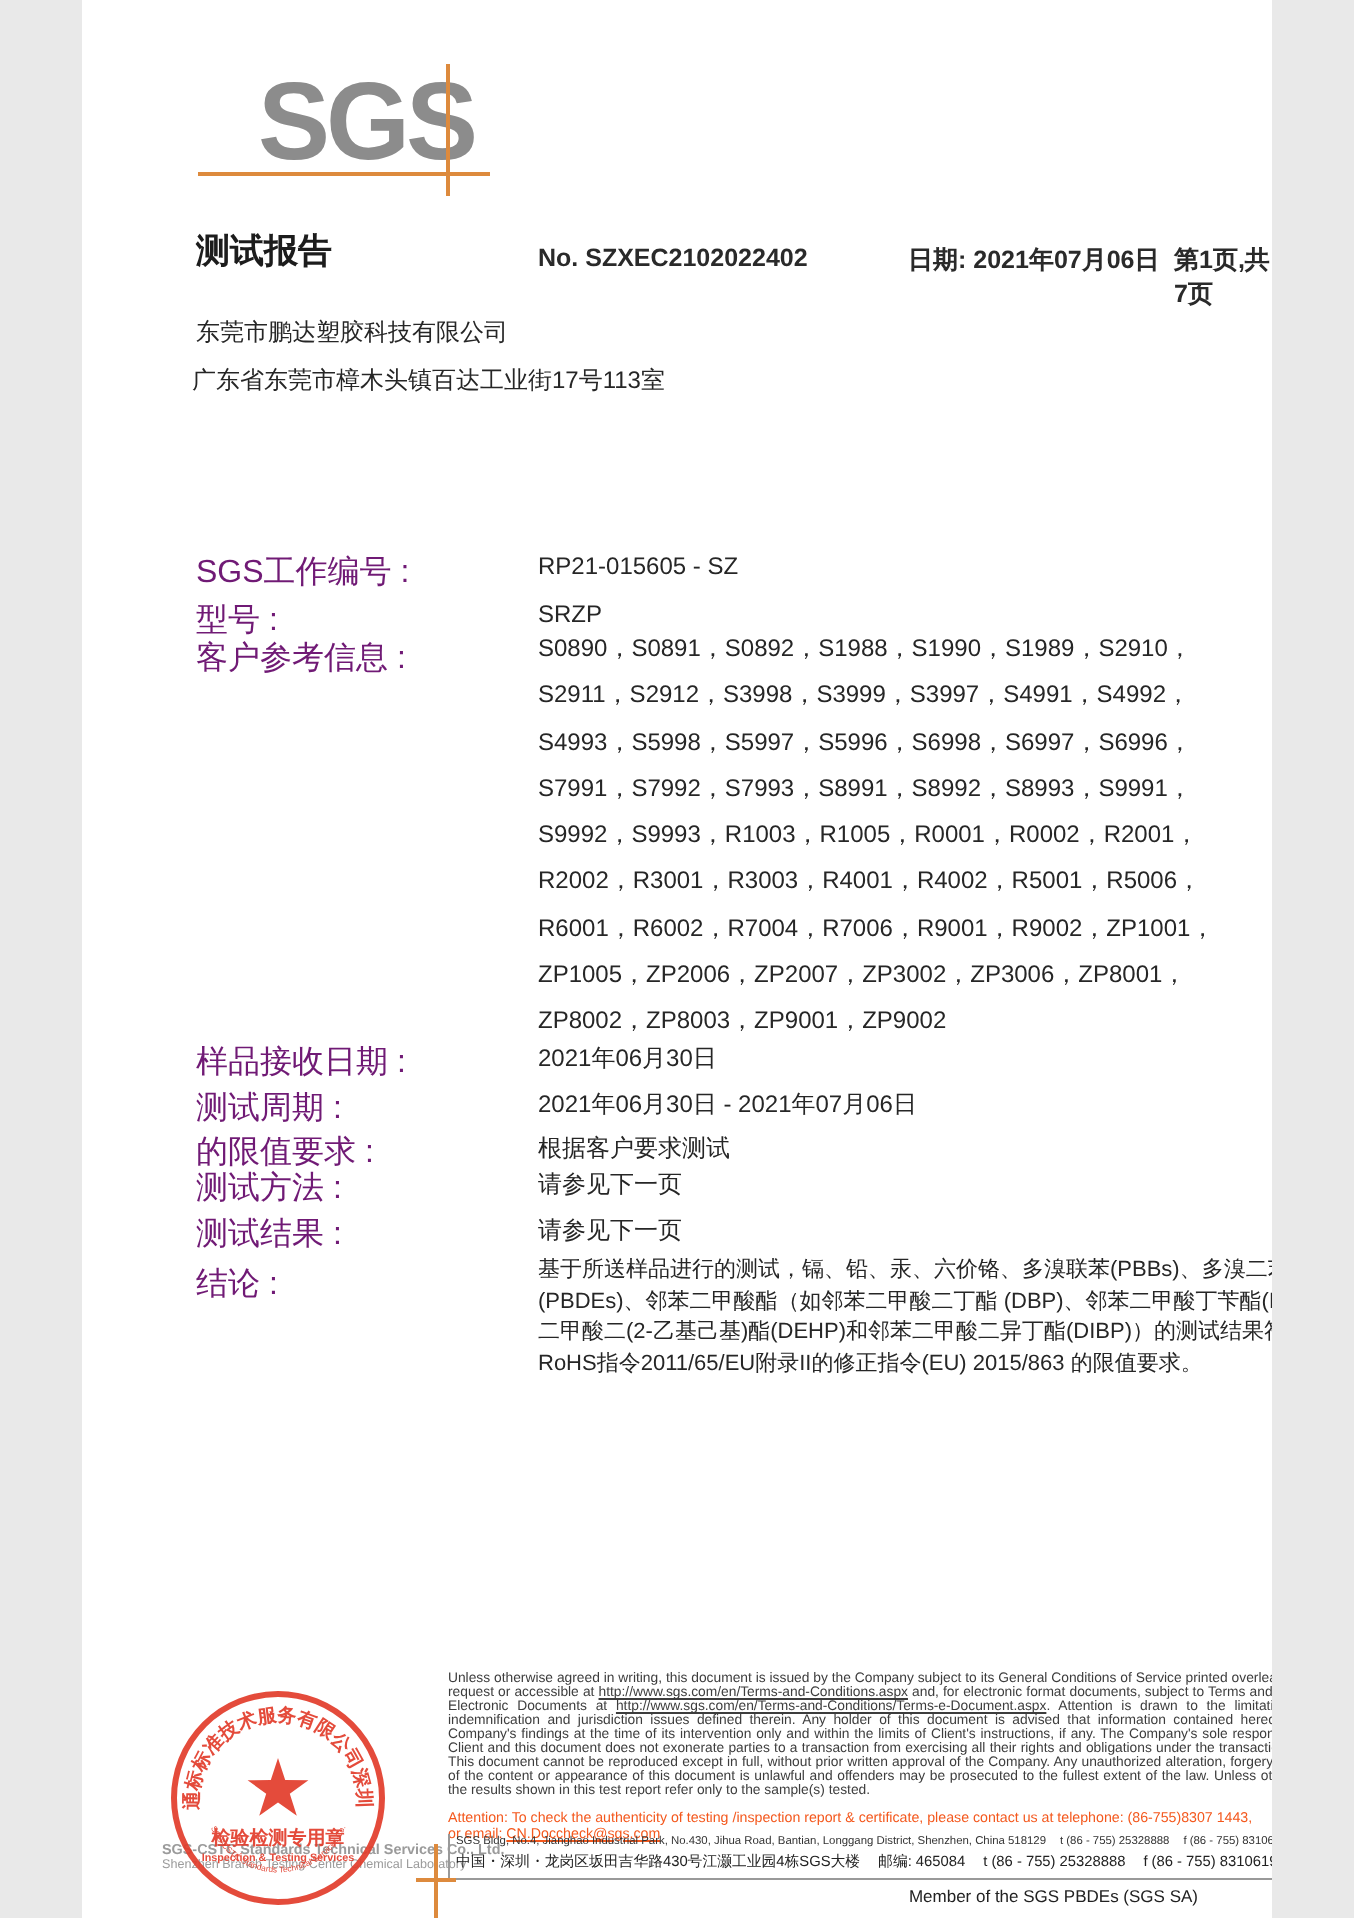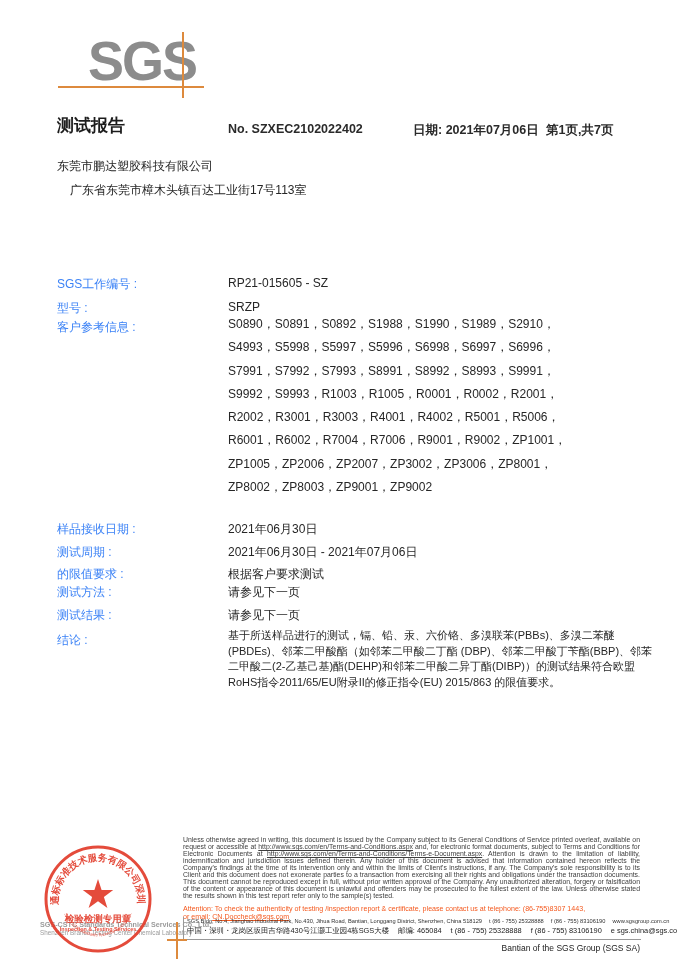--- a/index.html
+++ b/index.html
@@ -1,30 +1,30 @@
 <!DOCTYPE html>
 <html><head>
 <meta charset="utf-8">
 <style>
   html,body{margin:0;padding:0;background:#e9e9e9;}
   .page{
-    position:relative;width:677px;height:959px;background:#ffffff;
+    position:relative;width:595px;height:959px;background:#ffffff;
     font-family:"Liberation Sans","DejaVu Sans",sans-serif;color:#262626;
     overflow:hidden;margin:0 auto;
   }
   .abs{position:absolute;}
   
   .logo-text{font-weight:bold;color:#8c8c8c;font-size:54px;letter-spacing:-2px;line-height:1;transform:scaleY(1.02);}
   .rule-h{background:#dd8a3d;height:2px;}
   .rule-v{background:#dd8a3d;width:2px;}
   
   .doc-title{font-size:17px;font-weight:bold;color:#1c1c1c;}
   .hdr-item{font-size:12.5px;font-weight:bold;color:#2a2a2a;}
   .body-txt{font-size:12px;color:#262626;}
-  .row-label{position:absolute;left:57px;font-size:12px;color:#3b82f6;white-space:nowrap;}
+  .row-label{position:absolute;left:57px;font-size:16px;color:#701a75;white-space:nowrap;}
   .row-value{position:absolute;left:228px;font-size:12px;color:#262626;white-space:nowrap;}
   .codes{position:absolute;left:228px;font-size:12px;line-height:23.3px;color:#262626;word-spacing:2px;white-space:nowrap;}
   .conclusion{position:absolute;left:228px;width:432px;font-size:11px;line-height:15.7px;color:#262626;white-space:normal;}
   
   .disclaimer{position:absolute;left:183px;top:836px;width:457px;font-size:6.9px;line-height:7.05px;color:#3d3d3d;text-align:justify;}
   .disclaimer .u{text-decoration:underline;}
   .attention{position:absolute;left:183px;top:906px;width:457px;font-size:7.1px;line-height:7.5px;font-weight:normal;color:#f4581d;}
   .attention .u{text-decoration:underline;margin-top:24px;}
   .addr-box{position:absolute;left:183px;top:917px;width:458px;border-left:1px solid #999;border-bottom:1px solid #999;padding:1px 0 3px 3px;box-sizing:border-box;}
   .addr-en{display:flex;gap:7px;align-items:baseline;font-size:5.7px;color:#333;white-space:nowrap;}
@@ -45,32 +45,33 @@
   <div class="abs logo-text" style="left:88px;top:34px;">SGS</div>
   <div class="abs rule-h" style="left:58px;top:86px;width:146px;"></div>
   <div class="abs rule-v" style="left:182px;top:32px;height:66px;"></div>
 
   <div class="abs doc-title" style="left:57px;top:114px;">测试报告</div>
   <div class="abs hdr-item" style="left:228px;top:122px;">No. SZXEC2102022402</div>
   <div class="abs hdr-item" style="left:413px;top:122px;">日期: 2021年07月06日</div>
   <div class="abs hdr-item" style="left:546px;top:122px;">第1页,共7页</div>
 
   <div class="abs body-txt" style="left:57px;top:158px;">东莞市鹏达塑胶科技有限公司</div>
-  <div class="abs body-txt" style="left:70px;top:182px;">广东省东莞市樟木头镇百达工业街17号113室</div>
+  <div class="abs body-txt" style="left:55px;top:182px;">广东省东莞市樟木头镇百达工业街17号113室</div>
 
 
   <div class="row-label" style="top:276px;">SGS工作编号 :</div>
   <div class="row-value" style="top:276px;">RP21-015605 - SZ</div>
 
   <div class="row-label" style="top:300px;">型号 :</div>
   <div class="row-value" style="top:300px;">SRZP</div>
 
   <div class="row-label" style="top:319px;">客户参考信息 :</div>
   <div class="codes" style="top:313px;">
     <div>S0890，S0891，S0892，S1988，S1990，S1989，S2910，</div>
+    <div>S2911，S2912，S3998，S3999，S3997，S4991，S4992，</div>
     <div>S4993，S5998，S5997，S5996，S6998，S6997，S6996，</div>
     <div>S7991，S7992，S7993，S8991，S8992，S8993，S9991，</div>
     <div>S9992，S9993，R1003，R1005，R0001，R0002，R2001，</div>
     <div>R2002，R3001，R3003，R4001，R4002，R5001，R5006，</div>
     <div>R6001，R6002，R7004，R7006，R9001，R9002，ZP1001，</div>
     <div>ZP1005，ZP2006，ZP2007，ZP3002，ZP3006，ZP8001，</div>
     <div>ZP8002，ZP8003，ZP9001，ZP9002</div>
   </div>
 
   <div class="row-label" style="top:521px;">样品接收日期 :</div>
@@ -134,15 +135,15 @@
       <span>邮编: 465084</span>
       <span>t (86 - 755) 25328888</span>
       <span>f (86 - 755) 83106190</span>
       <span>e sgs.china@sgs.com</span>
     </div>
   </div>
 
   <div class="cropmark-v"></div>
   <div class="cropmark-h"></div>
 
-  <div class="member">Bantian of the SGS Group (SGS SA)</div>
+  <div class="member">Member of the SGS PBDEs (SGS SA)</div>
 
 </div>
 
 </body></html>

